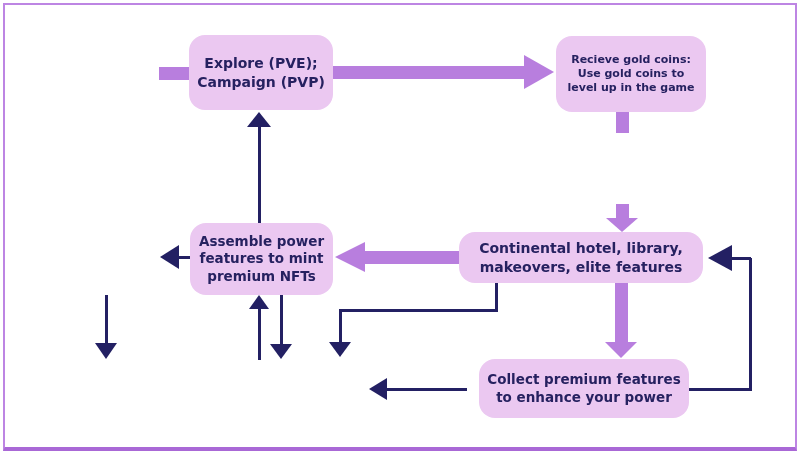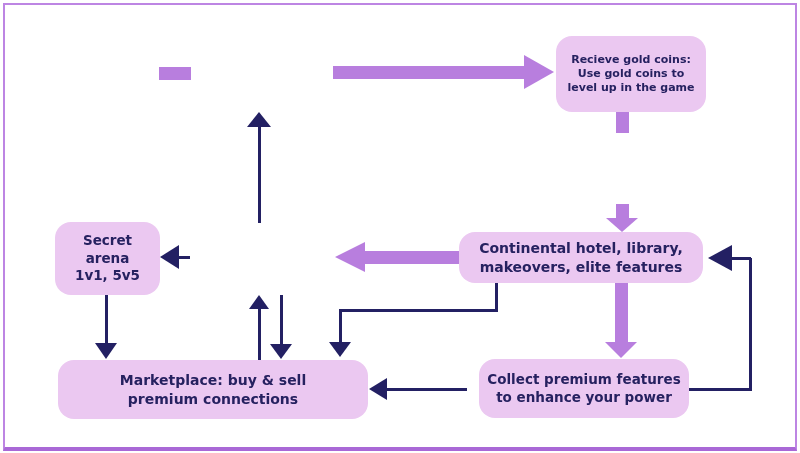--- a/index.html
+++ b/index.html
@@ -77,32 +77,32 @@
   .n8v{left:749px;top:258px;width:3px;height:133px;}
   .n8h2{left:731px;top:257px;width:20px;height:3px;}
   .n8head{left:708px;top:245px;border-top:13px solid transparent;border-bottom:13px solid transparent;border-right:24px solid #232063;}
 </style>
 </head>
 <body>
 
 <div class="page">
   <div class="frame"></div>
 
+  <div class="node n-explore">Explore (PVE);
+Campaign (PVP)</div>
   <div class="node n-coins">Recieve gold coins:
 Use gold coins to
 level up in the game</div>
   <div class="node n-continental">Continental hotel, library,
 makeovers, elite features</div>
-  <div class="node n-secret">Secret
-arena
-1v1, 5v5</div>
+  <div class="node n-assemble">Assemble power
+features to mint
+premium NFTs</div>
   <div class="node n-collect">Collect premium features
 to enhance your power</div>
-  <div class="node n-marketplace">Marketplace: buy &amp; sell
-premium connections</div>
 
   <div class="tshaft t1"></div>
   <div class="tshaft t2s"></div>
   <div class="tri t2h"></div>
   <div class="tshaft t3"></div>
   <div class="tshaft t4s"></div>
   <div class="tri t4h"></div>
   <div class="tri t5h"></div>
   <div class="tshaft t5s"></div>
   <div class="tshaft t6s"></div>

